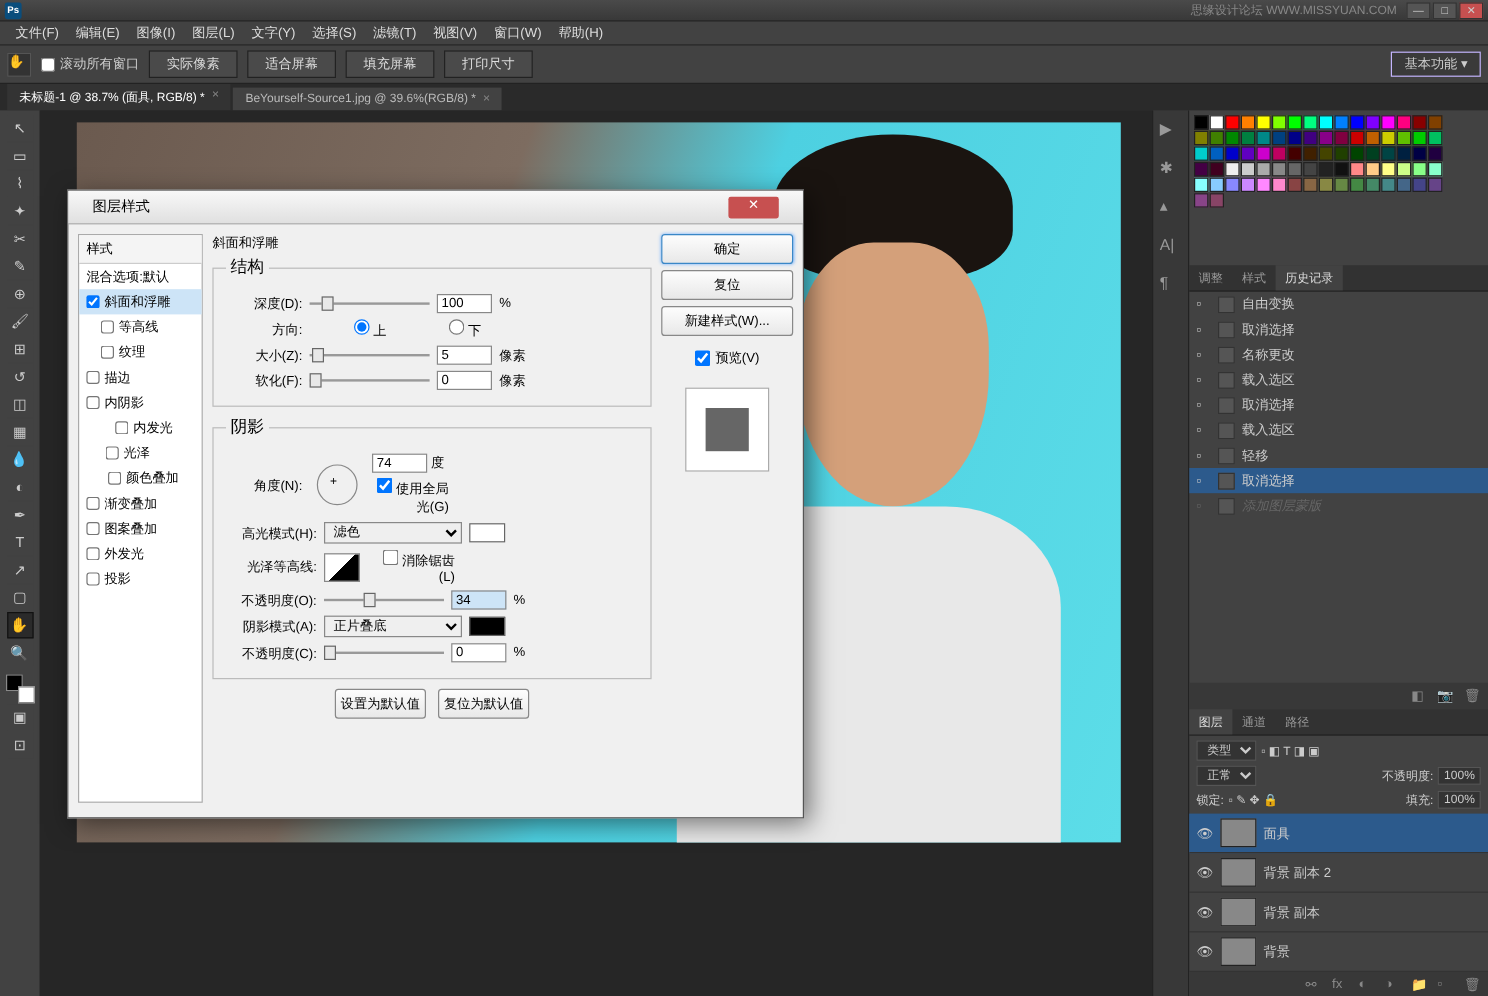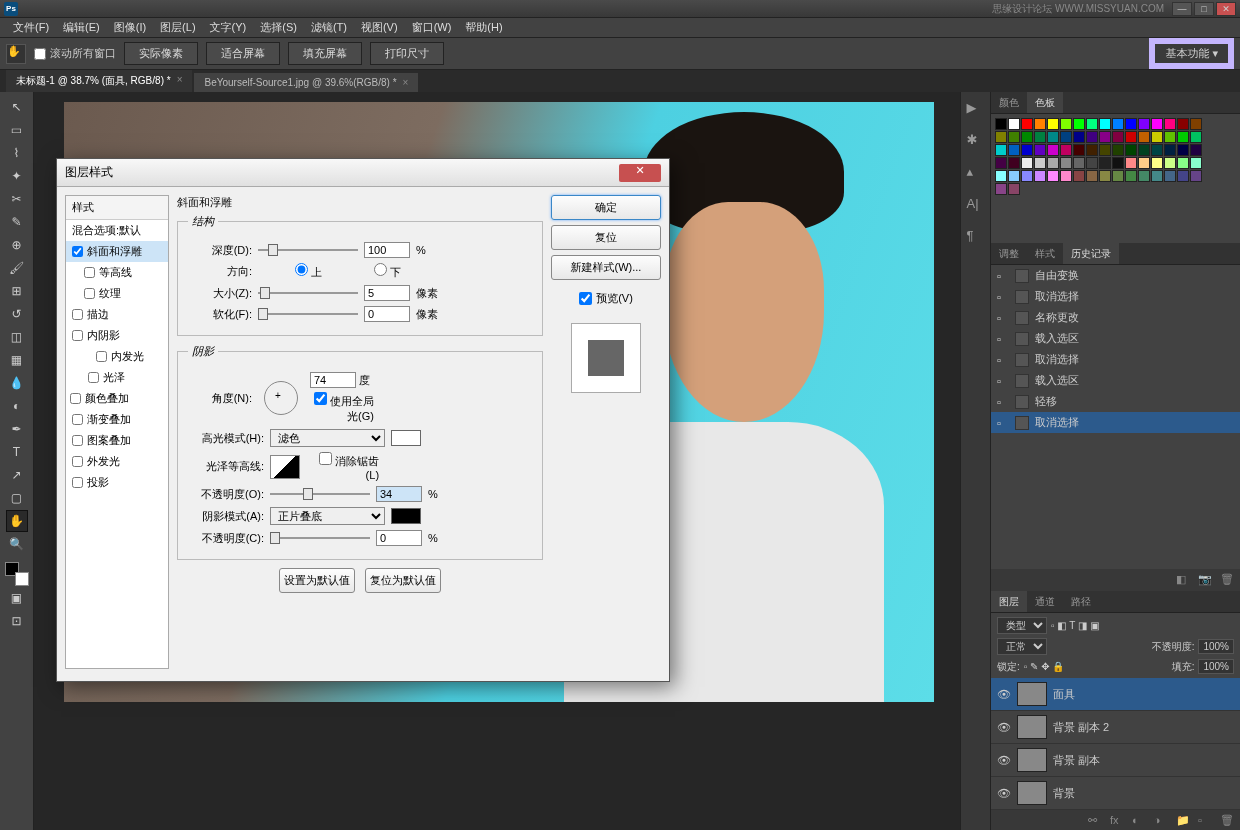--- a/index.html
+++ b/index.html
@@ -17,21 +17,21 @@
 .menubar { height: 20px; background: #424242; display: flex; align-items: center; padding: 0 6px; border-bottom: 1px solid #222; }
 .menubar span { padding: 0 7px; color: #ddd; cursor: pointer; font-size: 11px; }
 
 
 .optbar { height: 32px; background: #424242; display: flex; align-items: center; padding: 0 6px; gap: 8px; border-bottom: 1px solid #222; }
 .opt-icon { width: 20px; height: 20px; background: #333; border: 1px solid #555; }
 .opt-check { display: flex; align-items: center; gap: 4px; }
 .opt-check input { width: 12px; height: 12px; }
 .opt-btn { padding: 3px 14px; background: #4a4a4a; border: 1px solid #222; color: #ddd; cursor: pointer; font-size: 11px; }
 .opt-right { margin-left: auto; display: flex; align-items: center; gap: 4px; }
-.opt-right .dd { padding: 2px 10px; background: #3a3a3a; border: 6px solid #c4b5fd; }
+.opt-right .dd { padding: 2px 10px; background: #3a3a3a; border: 1px solid #c4b5fd; }
 
 
 .doctabs { height: 22px; background: #2a2a2a; display: flex; align-items: flex-end; padding-left: 6px; }
 .doctab { padding: 4px 10px; background: #424242; color: #bbb; margin-right: 2px; font-size: 10px; display: flex; gap: 6px; cursor: pointer; }
 .doctab.active { background: #333; color: #fff; }
 .doctab .x { color: #888; }
 
 
 .main { display: flex; height: 740px; }
 .toolbar { width: 34px; background: #424242; border-right: 1px solid #222; display: flex; flex-direction: column; align-items: center; padding-top: 4px; gap: 1px; }
@@ -73,31 +73,31 @@
 .layers-opts .row { display: flex; align-items: center; gap: 4px; }
 .layers-opts select, .layers-opts .val { background: #333; border: 1px solid #555; color: #ccc; padding: 1px 4px; font-size: 10px; }
 .layer-list { }
 .layer-item { display: flex; align-items: center; padding: 4px 6px; gap: 6px; border-bottom: 1px solid #333; font-size: 11px; }
 .layer-item.sel { background: #2c5a8c; }
 .layer-item .eye { width: 14px; font-size: 11px; }
 .layer-item .thumb { width: 30px; height: 24px; background: #888; border: 1px solid #222; }
 
 
 .dialog { position: absolute; top: 158px; left: 56px; width: 614px; height: 524px; background: #f0f0f0; border: 1px solid #555; box-shadow: 5px 5px 20px rgba(0,0,0,0.5); color: #000; }
-.dlg-title { height: 28px; background: linear-gradient(#f8f8f8, #e0e0e0); display: flex; align-items: center; padding: 0 8px; border-bottom: 1px solid #aaa; font-size: 12px; }
+.dlg-title { height: 28px; background: linear-gradient(#f8f8f8, #e0e0e0); display: flex; align-items: center; padding: 0 20px; border-bottom: 1px solid #aaa; font-size: 12px; }
 .dlg-close { margin-left: auto; width: 42px; height: 18px; background: #c75050; color: #fff; text-align: center; font-size: 11px; border-radius: 2px; }
 .dlg-body { display: flex; padding: 8px; gap: 8px; height: 490px; }
 .dlg-left { width: 104px; border: 1px solid #aaa; background: #fff; }
 .dlg-left-hdr { padding: 4px 6px; border-bottom: 1px solid #ccc; font-size: 11px; background: #f4f4f4; }
 .style-item { display: flex; align-items: center; padding: 3px 6px; gap: 4px; font-size: 11px; cursor: pointer; }
 .style-item.sel { background: #cde4f7; }
 .style-item input { width: 11px; height: 11px; }
 .dlg-mid { flex: 1; }
 .fieldset { border: 1px solid #bbb; padding: 8px 10px; margin-bottom: 8px; font-size: 11px; }
-.fieldset legend { padding: 0 4px; font-size: 11px; font-style: italic; }
+.fieldset legend { padding: 0 4px; font-size: 14px; }
 .frow { display: flex; align-items: center; gap: 6px; margin: 5px 0; }
 .frow label { width: 64px; text-align: right; }
 .frow label.lab2 { width: 76px; }
 .frow select, .frow input[type=text] { border: 1px solid #888; padding: 1px 3px; font-size: 11px; }
 .frow select { width: 85px; }
 .frow input[type=text] { width: 46px; text-align: left; }
 .frow input.hl { background: #cde4f7; }
 .slider { width: 100px; height: 14px; position: relative; }
 .slider::before { content: ""; position: absolute; top: 6px; left: 0; right: 0; height: 2px; background: #999; }
 .slider .thumb { position: absolute; top: 1px; width: 10px; height: 12px; background: #e8e8e8; border: 1px solid #666; }
@@ -207,24 +207,20 @@
   <div class="expand-strip">
     <div class="exp-icon">▶</div>
     <div class="exp-icon">✱</div>
     <div class="exp-icon">▴</div>
     <div class="exp-icon">A|</div>
     <div class="exp-icon">¶</div>
   </div>
 
   <div class="rightpanel">
 
-    <div class="panel-tabs">
-      <div class="panel-tab">颜色</div>
-      <div class="panel-tab active">色板</div>
-    </div>
     <div class="swatches" id="swatches">
         <div class="sw" style="background: rgb(0, 0, 0);"></div>
         <div class="sw" style="background: rgb(255, 255, 255);"></div>
         <div class="sw" style="background: rgb(255, 0, 0);"></div>
         <div class="sw" style="background: rgb(255, 128, 0);"></div>
         <div class="sw" style="background: rgb(255, 255, 0);"></div>
         <div class="sw" style="background: rgb(128, 255, 0);"></div>
         <div class="sw" style="background: rgb(0, 255, 0);"></div>
         <div class="sw" style="background: rgb(0, 255, 128);"></div>
         <div class="sw" style="background: rgb(0, 255, 255);"></div>
@@ -342,20 +338,25 @@
         <div class="hist-item">
           <span style="width:12px">▫</span>
           <div class="hicon"></div>
           <span>轻移</span>
         </div>
         <div class="hist-item sel">
           <span style="width:12px">▫</span>
           <div class="hicon"></div>
           <span>取消选择</span>
         </div>
+        <div class="hist-item dim">
+          <span style="width:12px">▫</span>
+          <div class="hicon"></div>
+          <span>添加图层蒙版</span>
+        </div>
       </div>
     <div class="panel-foot">
       <span class="pf-icon">◧</span>
       <span class="pf-icon">📷</span>
       <span class="pf-icon">🗑</span>
     </div>
 
     <div class="panel-tabs">
       <div class="panel-tab active">图层</div>
       <div class="panel-tab">通道</div>
@@ -437,21 +438,21 @@
             <span>内阴影</span>
           </div>
           <div class="style-item" style="padding-left: 6px; margin-left: 24px;">
             <input type="checkbox" style="">
             <span>内发光</span>
           </div>
           <div class="style-item" style="padding-left: 22px;">
             <input type="checkbox" style="">
             <span>光泽</span>
           </div>
-          <div class="style-item" style="padding-left: 4px;">
+          <div class="style-item" style="padding-left: 24px;">
             <input type="checkbox" style="">
             <span>颜色叠加</span>
           </div>
           <div class="style-item" style="padding-left: 6px;">
             <input type="checkbox" style="">
             <span>渐变叠加</span>
           </div>
           <div class="style-item" style="padding-left: 6px;">
             <input type="checkbox" style="">
             <span>图案叠加</span>

